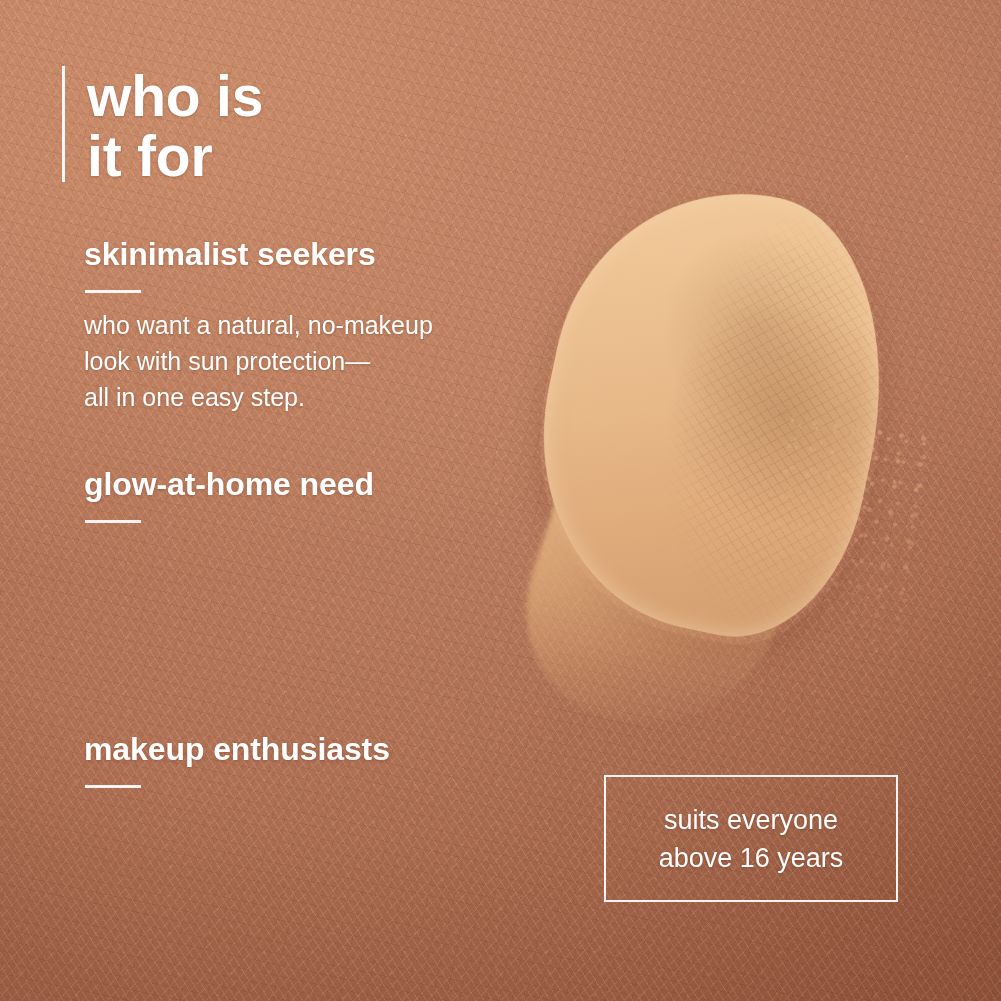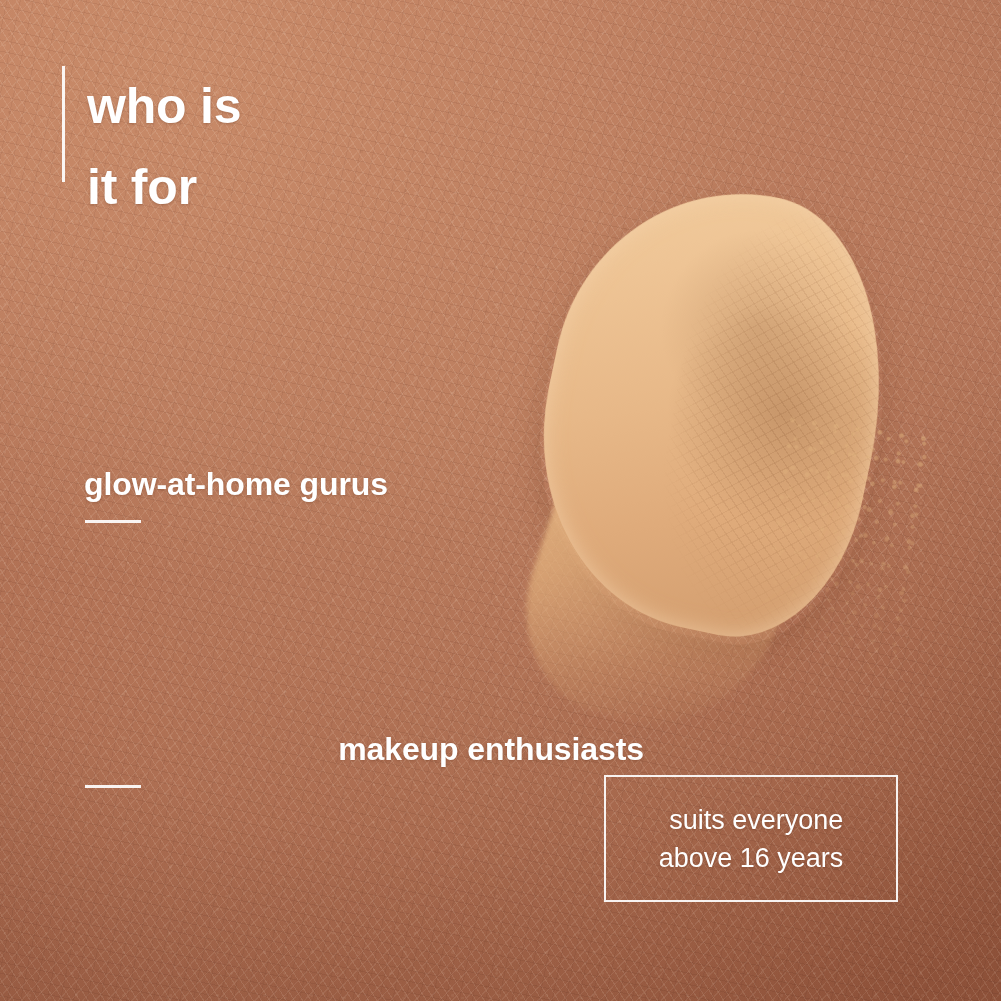--- a/index.html
+++ b/index.html
@@ -162,35 +162,35 @@
     left: 62px;
     top: 66px;
     padding-left: 22px;
     border-left: 3px solid rgba(255,255,255,.92);
     height: 116px;
   }
   .title {
     margin: 0;
     color: #fff;
     font-weight: 700;
-    font-size: 50px;
-    line-height: 81px;
+    font-size: 57px;
+    line-height: 60px;
     letter-spacing: -.2px;
     white-space: pre-line;
     text-shadow: 0 1px 3px rgba(90,44,22,.30);
   }
 
   .section {
     position: absolute;
     left: 84px;
     width: 560px;
   }
   .section-1 { top: 235px; }
   .section-2 { top: 465px; }
-  .section-3 { top: 730px; text-align: right; }
+  .section-3 { top: 730px; }
 
   .section-heading {
     margin: 0;
     color: #fff;
     font-weight: 700;
     font-size: 32px;
     line-height: 38px;
     letter-spacing: -.1px;
     text-shadow: 0 1px 3px rgba(90,44,22,.28);
   }
@@ -222,21 +222,21 @@
     align-items: center;
     justify-content: center;
   }
   .callout-text {
     margin: 0;
     color: #fff;
     font-weight: 400;
     font-size: 27px;
     line-height: 38px;
     white-space: pre-line;
-    text-align: right;
+    text-align: center;
     text-shadow: 0 1px 3px rgba(90,44,22,.30);
   }
 </style>
 </head>
 <body>
 
 <div id="canvas">
 
   <div class="bg-base"></div>
   <div class="bg-tex-a"></div>
@@ -253,23 +253,30 @@
     <div class="swatch-speckle"></div>
   </div>
 
   <div class="content">
 
     <div class="title-block">
       <h1 class="title">who is
 it for</h1>
     </div>
 
+    <div class="section section-1">
+      <h2 class="section-heading">skinimalist seekers</h2>
+      <div class="section-rule"></div>
+      <p class="section-body">who want a natural, no-makeup
+look  with sun protection—
+all in one easy step.</p>
+    </div>
 
     <div class="section section-2">
-      <h2 class="section-heading">glow-at-home gurus</h2>
+      <h2 class="section-heading">glow-at-home need</h2>
       <div class="section-rule"></div>
     </div>
 
     <div class="section section-3">
       <h2 class="section-heading">makeup enthusiasts</h2>
       <div class="section-rule"></div>
     </div>
 
     <div class="callout">
       <p class="callout-text">suits everyone

